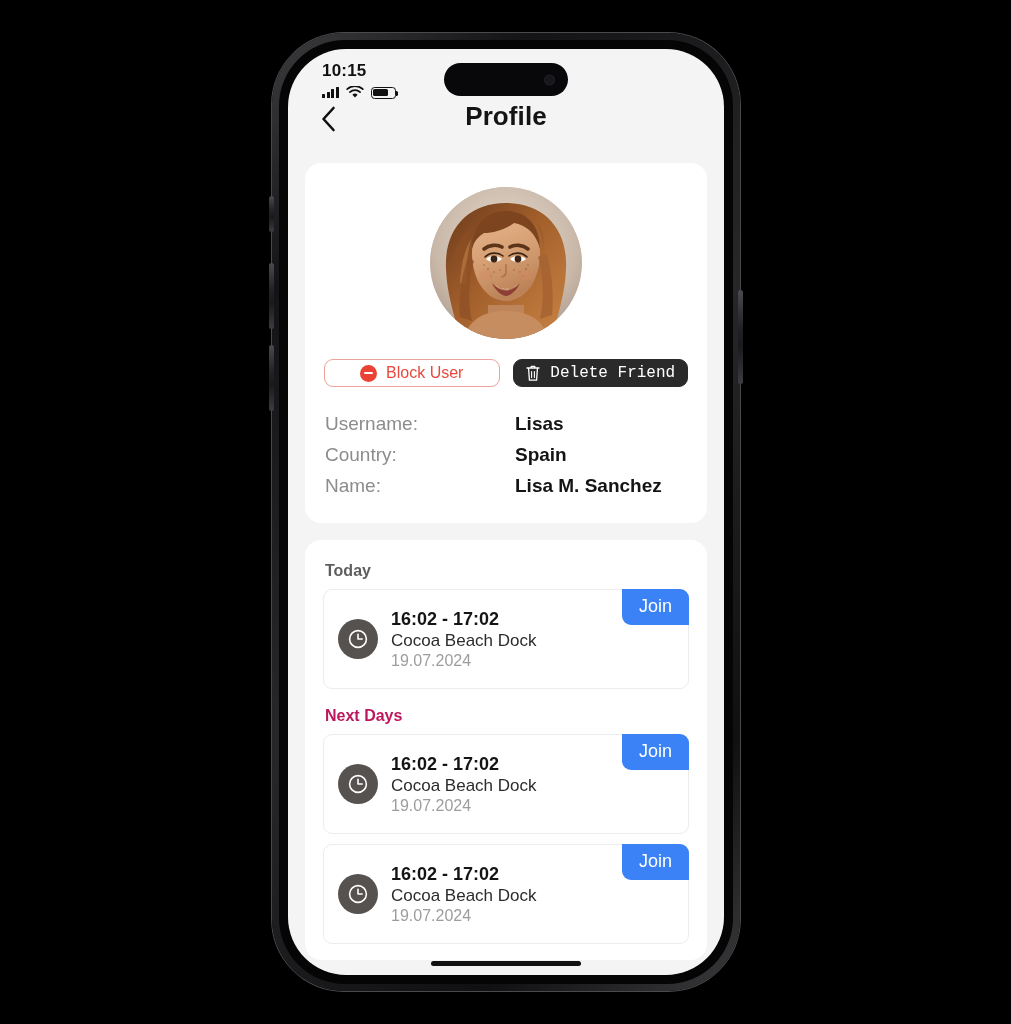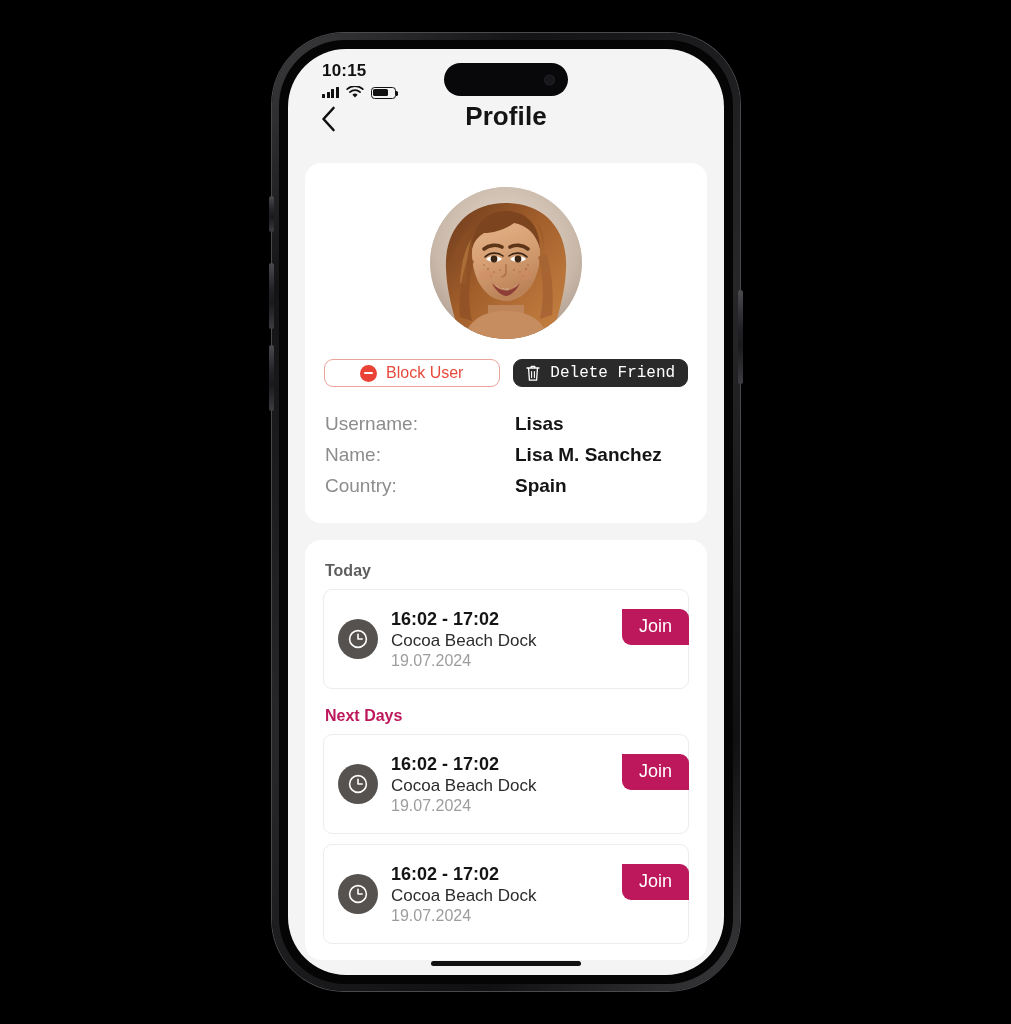--- a/index.html
+++ b/index.html
@@ -297,28 +297,27 @@
     color: #2c2c2c;
   }
   .session-date {
     font-size: 16px;
     color: #9d9d9d;
   }
   .join-btn {
     position: absolute;
     right: -1px;
     top: -1px;
-    background: #be185d;
+    background: #3b82f6;
     color: #ffffff;
     font-size: 18px;
     padding: 7px 17px 8px 17px;
     border-radius: 0 9px 0 9px;
     cursor: pointer;
     user-select: none;
-    margin-top: 20px;
   }
 
   
   .session-card.partial { height: 100px; margin-bottom: 0; }
 
   
   .home-indicator {
     position: absolute;
     left: 50%;
     transform: translateX(-50%);
@@ -478,26 +477,26 @@
             <span>Delete Friend</span>
           </div>
         </div>
 
         <div class="info-list">
           <div class="info-row">
             <div class="info-label">Username:</div>
             <div class="info-value">Lisas</div>
           </div>
           <div class="info-row">
+            <div class="info-label">Country:</div>
+            <div class="info-value">Spain</div>
+          </div>
+          <div class="info-row">
             <div class="info-label">Name:</div>
             <div class="info-value">Lisa M. Sanchez</div>
-          </div>
-          <div class="info-row">
-            <div class="info-label">Country:</div>
-            <div class="info-value">Spain</div>
           </div>
         </div>
       </div>
 
       <div class="card sessions-card">
 
         <div class="group-label today">Today</div>
 
         <div class="session-card">
           <div class="clock-badge">

